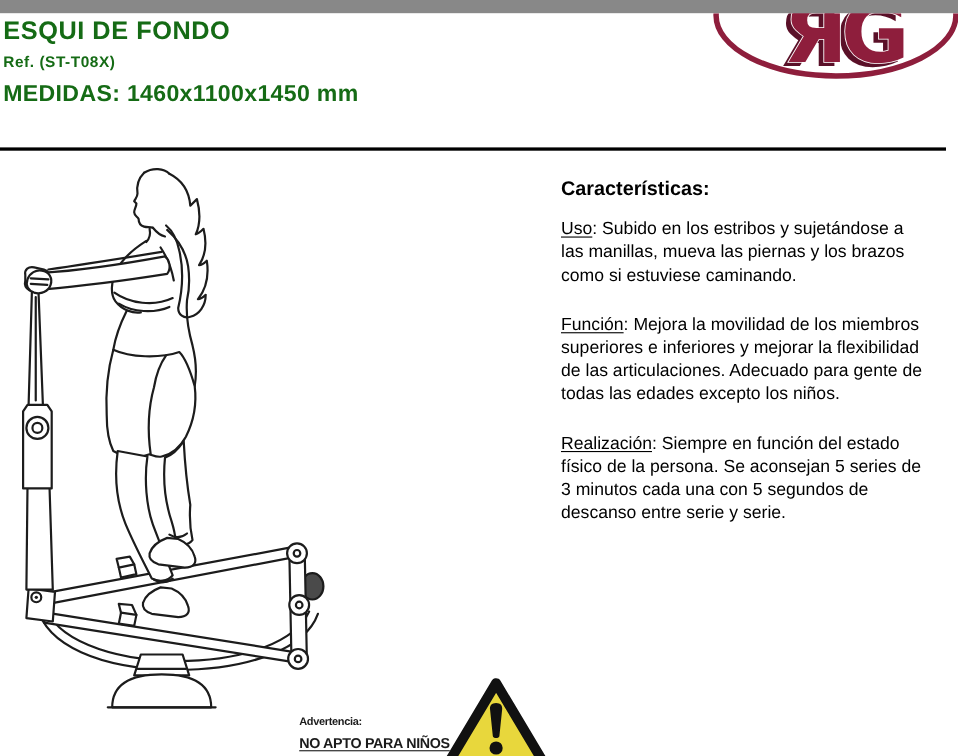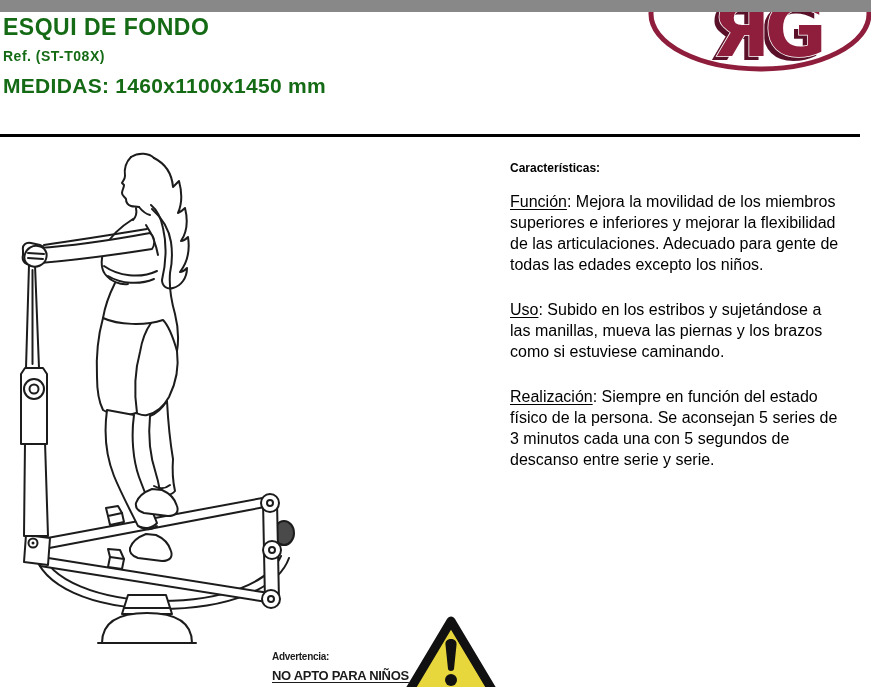--- a/index.html
+++ b/index.html
@@ -12,21 +12,21 @@
   .hdr{position:absolute;left:3px;top:1px;color:#156b15;}
   .hdr .t1{font-size:23px;font-weight:700;line-height:29px;letter-spacing:.5px;}
   .hdr .t2{font-size:14px;font-weight:700;line-height:29px;letter-spacing:.5px;}
   .hdr .t3{font-size:21px;font-weight:700;line-height:30px;letter-spacing:.3px;}
   .rule{position:absolute;left:0;top:122px;width:860px;height:3px;background:#000;}
   .logo{position:absolute;left:645px;top:0;width:226px;height:72px;}
   
   .illus{position:absolute;left:0px;top:138px;width:310px;height:502px;}
   
   .chars{position:absolute;left:510px;top:149px;width:335px;color:#000;}
-  .chars h2{margin:0 0 16px 0;font-size:12px;font-weight:700;}
+  .chars h2{margin:0 0 16px 0;font-size:18px;font-weight:700;}
   .sec{font-size:16px;line-height:21px;margin:0 0 24px 0;}
   .sec .lbl{text-decoration:underline;text-underline-offset:2px;}
   
   .warnTxt{position:absolute;left:272px;top:636px;color:#1b1b1b;letter-spacing:-.3px;}
   .warnTxt .wt1{font-size:10px;font-weight:700;line-height:18px;}
   .warnTxt .wt2{font-size:13px;font-weight:700;line-height:16px;text-decoration:underline;text-underline-offset:2px;margin-top:2px;}
   .warnTri{position:absolute;left:402px;top:601px;width:98px;height:88px;}
   svg{display:block;}
 </style>
 </head>
@@ -111,23 +111,23 @@
       <path d="M152,477 C144,480 138,485 136,491 C135,496 138,499 144,501 L168,504 C176,504 179,500 177,494 C175,487 169,481 162,478 Z" fill="#fff"></path>
       <path d="M146,522 C138,525 132,530 130,536 C129,541 132,544 138,546 L162,549 C170,549 173,545 171,539 C169,532 163,526 156,523 Z" fill="#fff"></path>
       <path d="M140,515 C146,518 152,518 157,514"></path>
       <path d="M154,474 C159,477 165,477 170,473"></path>
     </g>
   </svg>
 
   <div class="chars">
     <h2>Características:</h2>
 
+    <p class="sec"><span class="lbl">Uso</span><span>: </span><span>Subido en los estribos y sujetándose a las manillas, mueva las piernas y los brazos como si estuviese caminando.</span></p>
+
     <p class="sec"><span class="lbl">Función</span><span>: </span><span>Mejora la movilidad de los miembros superiores e inferiores y mejorar la flexibilidad de las articulaciones. Adecuado para gente de todas las edades excepto los niños.</span></p>
-
-    <p class="sec"><span class="lbl">Uso</span><span>: </span><span>Subido en los estribos y sujetándose a las manillas, mueva las piernas y los brazos como si estuviese caminando.</span></p>
 
     <p class="sec"><span class="lbl">Realización</span><span>: </span><span>Siempre en función del estado físico de la persona. Se aconsejan 5 series de 3 minutos cada una con 5 segundos de descanso entre serie y serie.</span></p>
 
   </div>
 
   <div class="warnTxt">
     <div class="wt1">Advertencia:</div>
     <div class="wt2">NO APTO PARA NIÑOS</div>
   </div>
 

